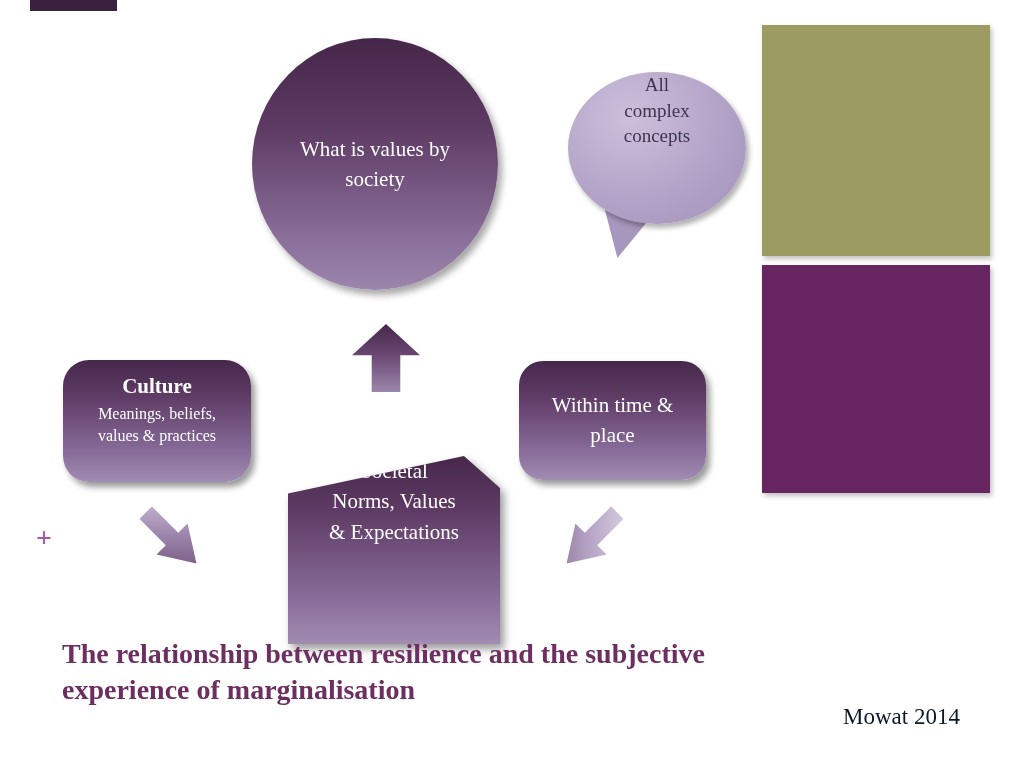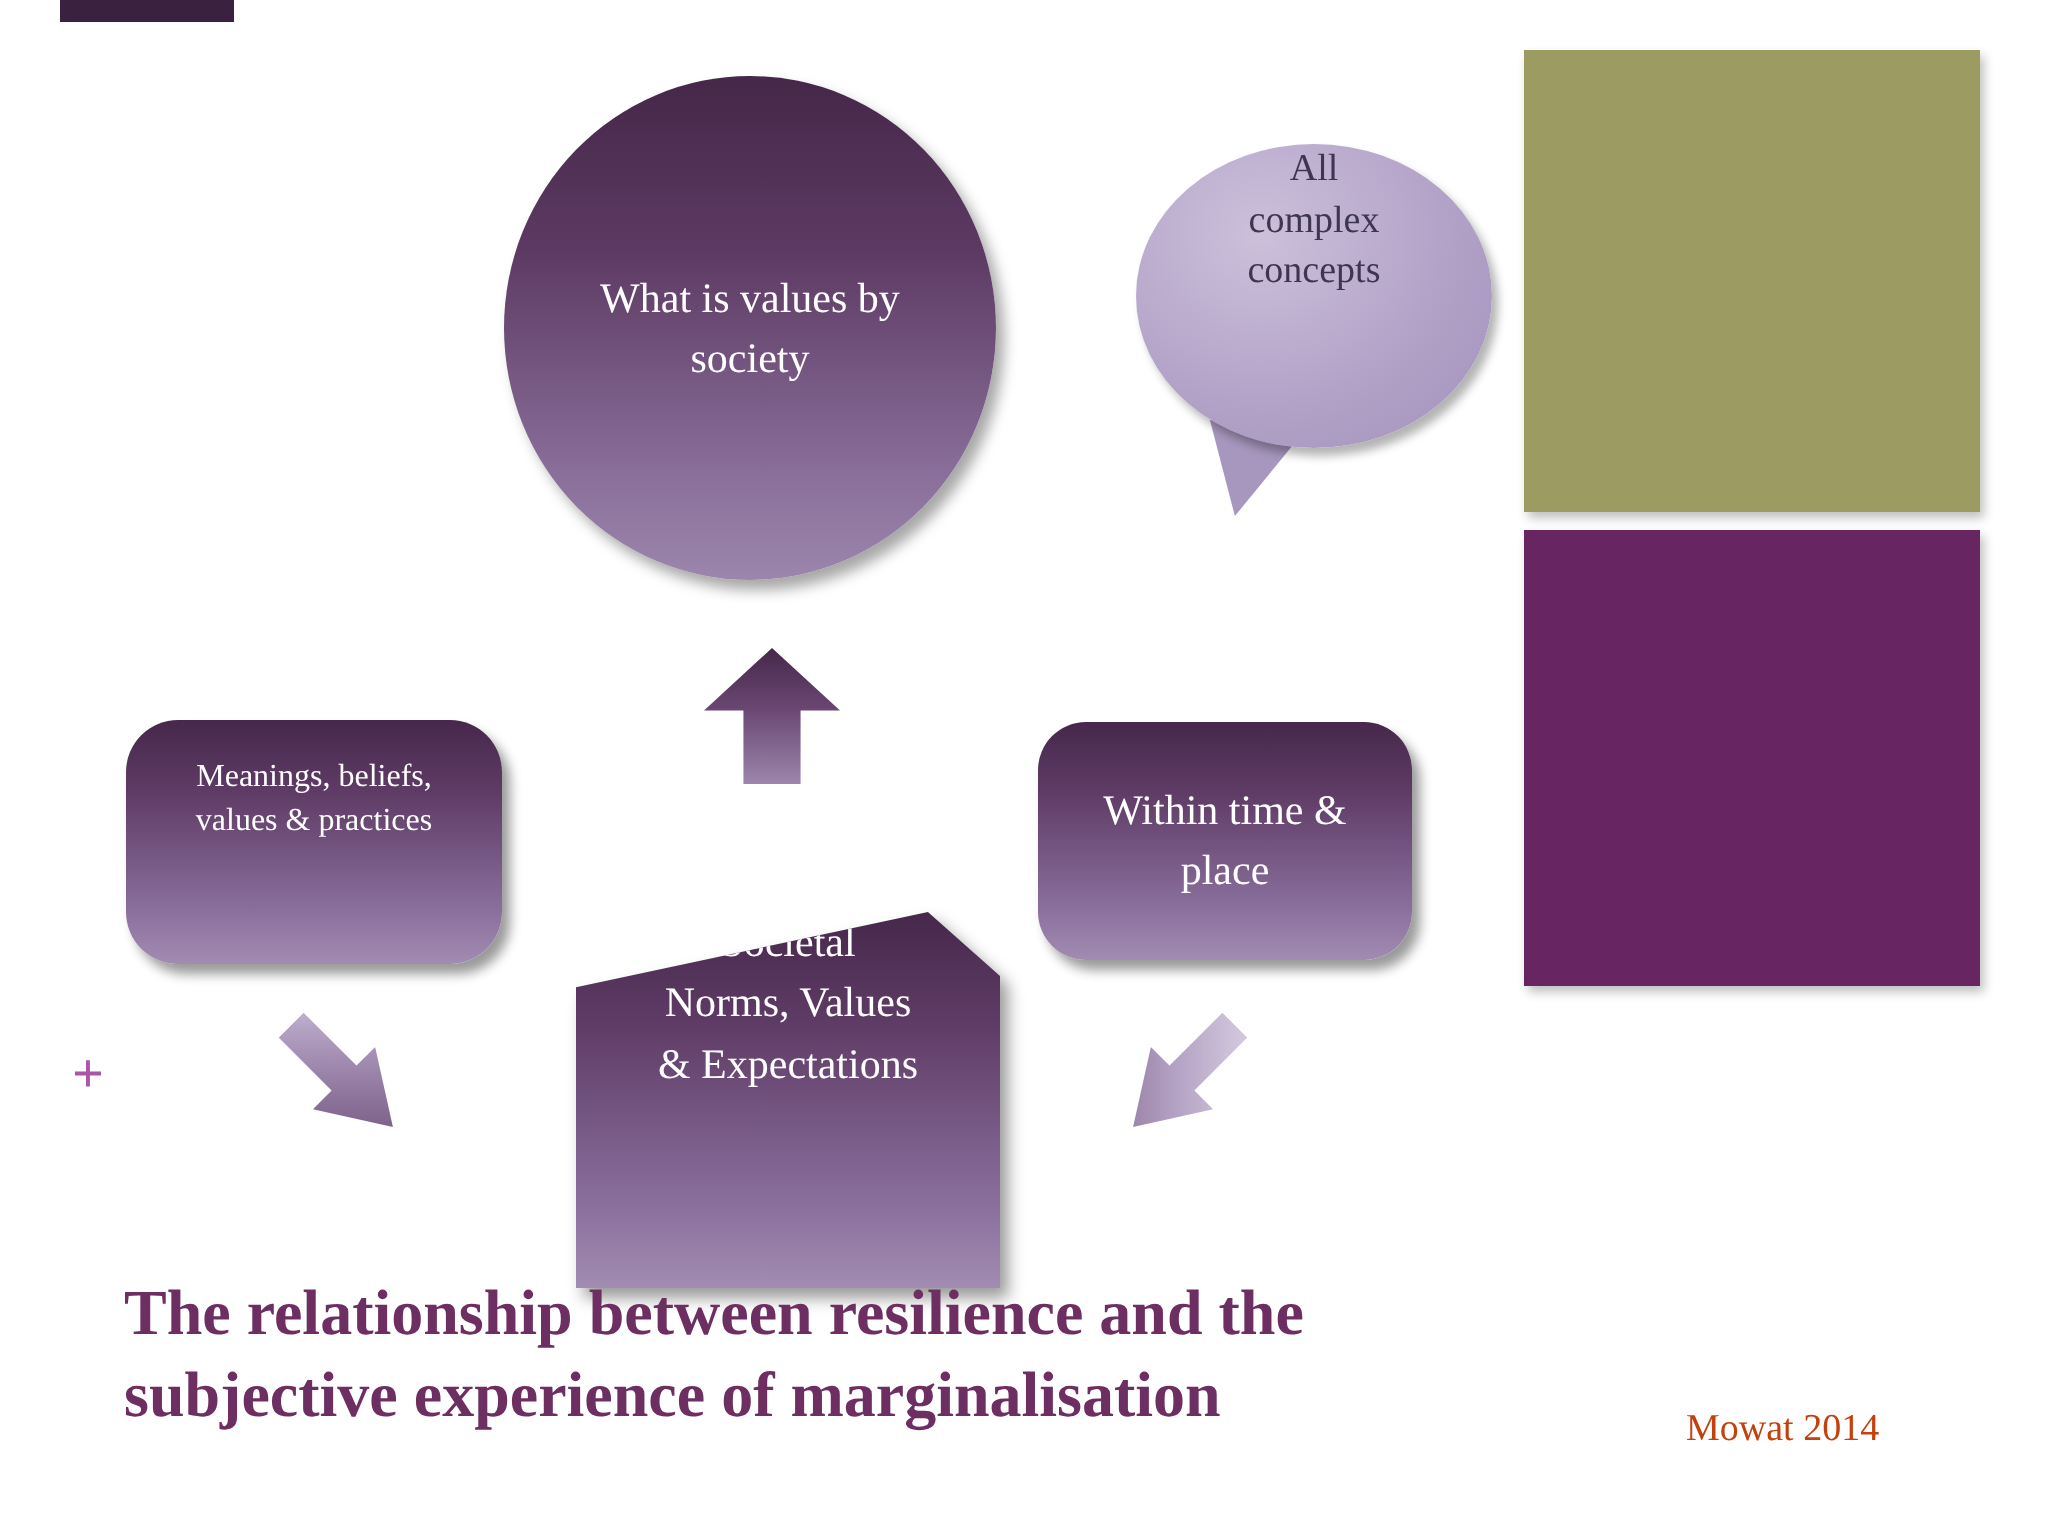--- a/index.html
+++ b/index.html
@@ -96,24 +96,24 @@
     background:linear-gradient(135deg,#ddd4e6 0%,#b4a2c4 55%,#8d7299 100%);
     filter:drop-shadow(-2px 3px 3px rgba(0,0,0,0.3));
   }
 
   
   .plus { left:36px; top:522px; font-size:28px; font-weight:bold; color:#aa57aa; }
 
   
   .slide-title {
     left:62px; top:636px; width:660px;
-    font-size:32px; line-height:1.28; font-weight:bold;
+    font-size:28px; line-height:1.28; font-weight:bold;
     color:#6d2e62;
   }
-  .credit { left:843px; top:704px; font-size:19px; color:#c2410c; }
+  .credit { left:843px; top:704px; font-size:23px; color:#0f172a; }
 </style>
 </head>
 <body>
 
 <div class="abs corner-bar"></div>
 
 <div class="abs circle">
   <div class="txt">What is values by society</div>
 </div>
 
@@ -121,20 +121,21 @@
   <div class="bubble-tail"></div>
   <div class="bubble">
     <div class="txt">All complex concepts</div>
   </div>
 </div>
 
 <div class="abs block-olive"></div>
 <div class="abs block-purple"></div>
 
 <div class="abs culture-box grad">
+  <div class="culture-title">Culture</div>
   <div class="culture-sub">Meanings, beliefs, values &amp; practices</div>
 </div>
 
 <div class="abs arrow-up"></div>
 
 <div class="abs pentagon-wrap">
   <div class="pentagon grad">
     <div class="txt">Societal Norms, Values &amp; Expectations</div>
   </div>
 </div>

